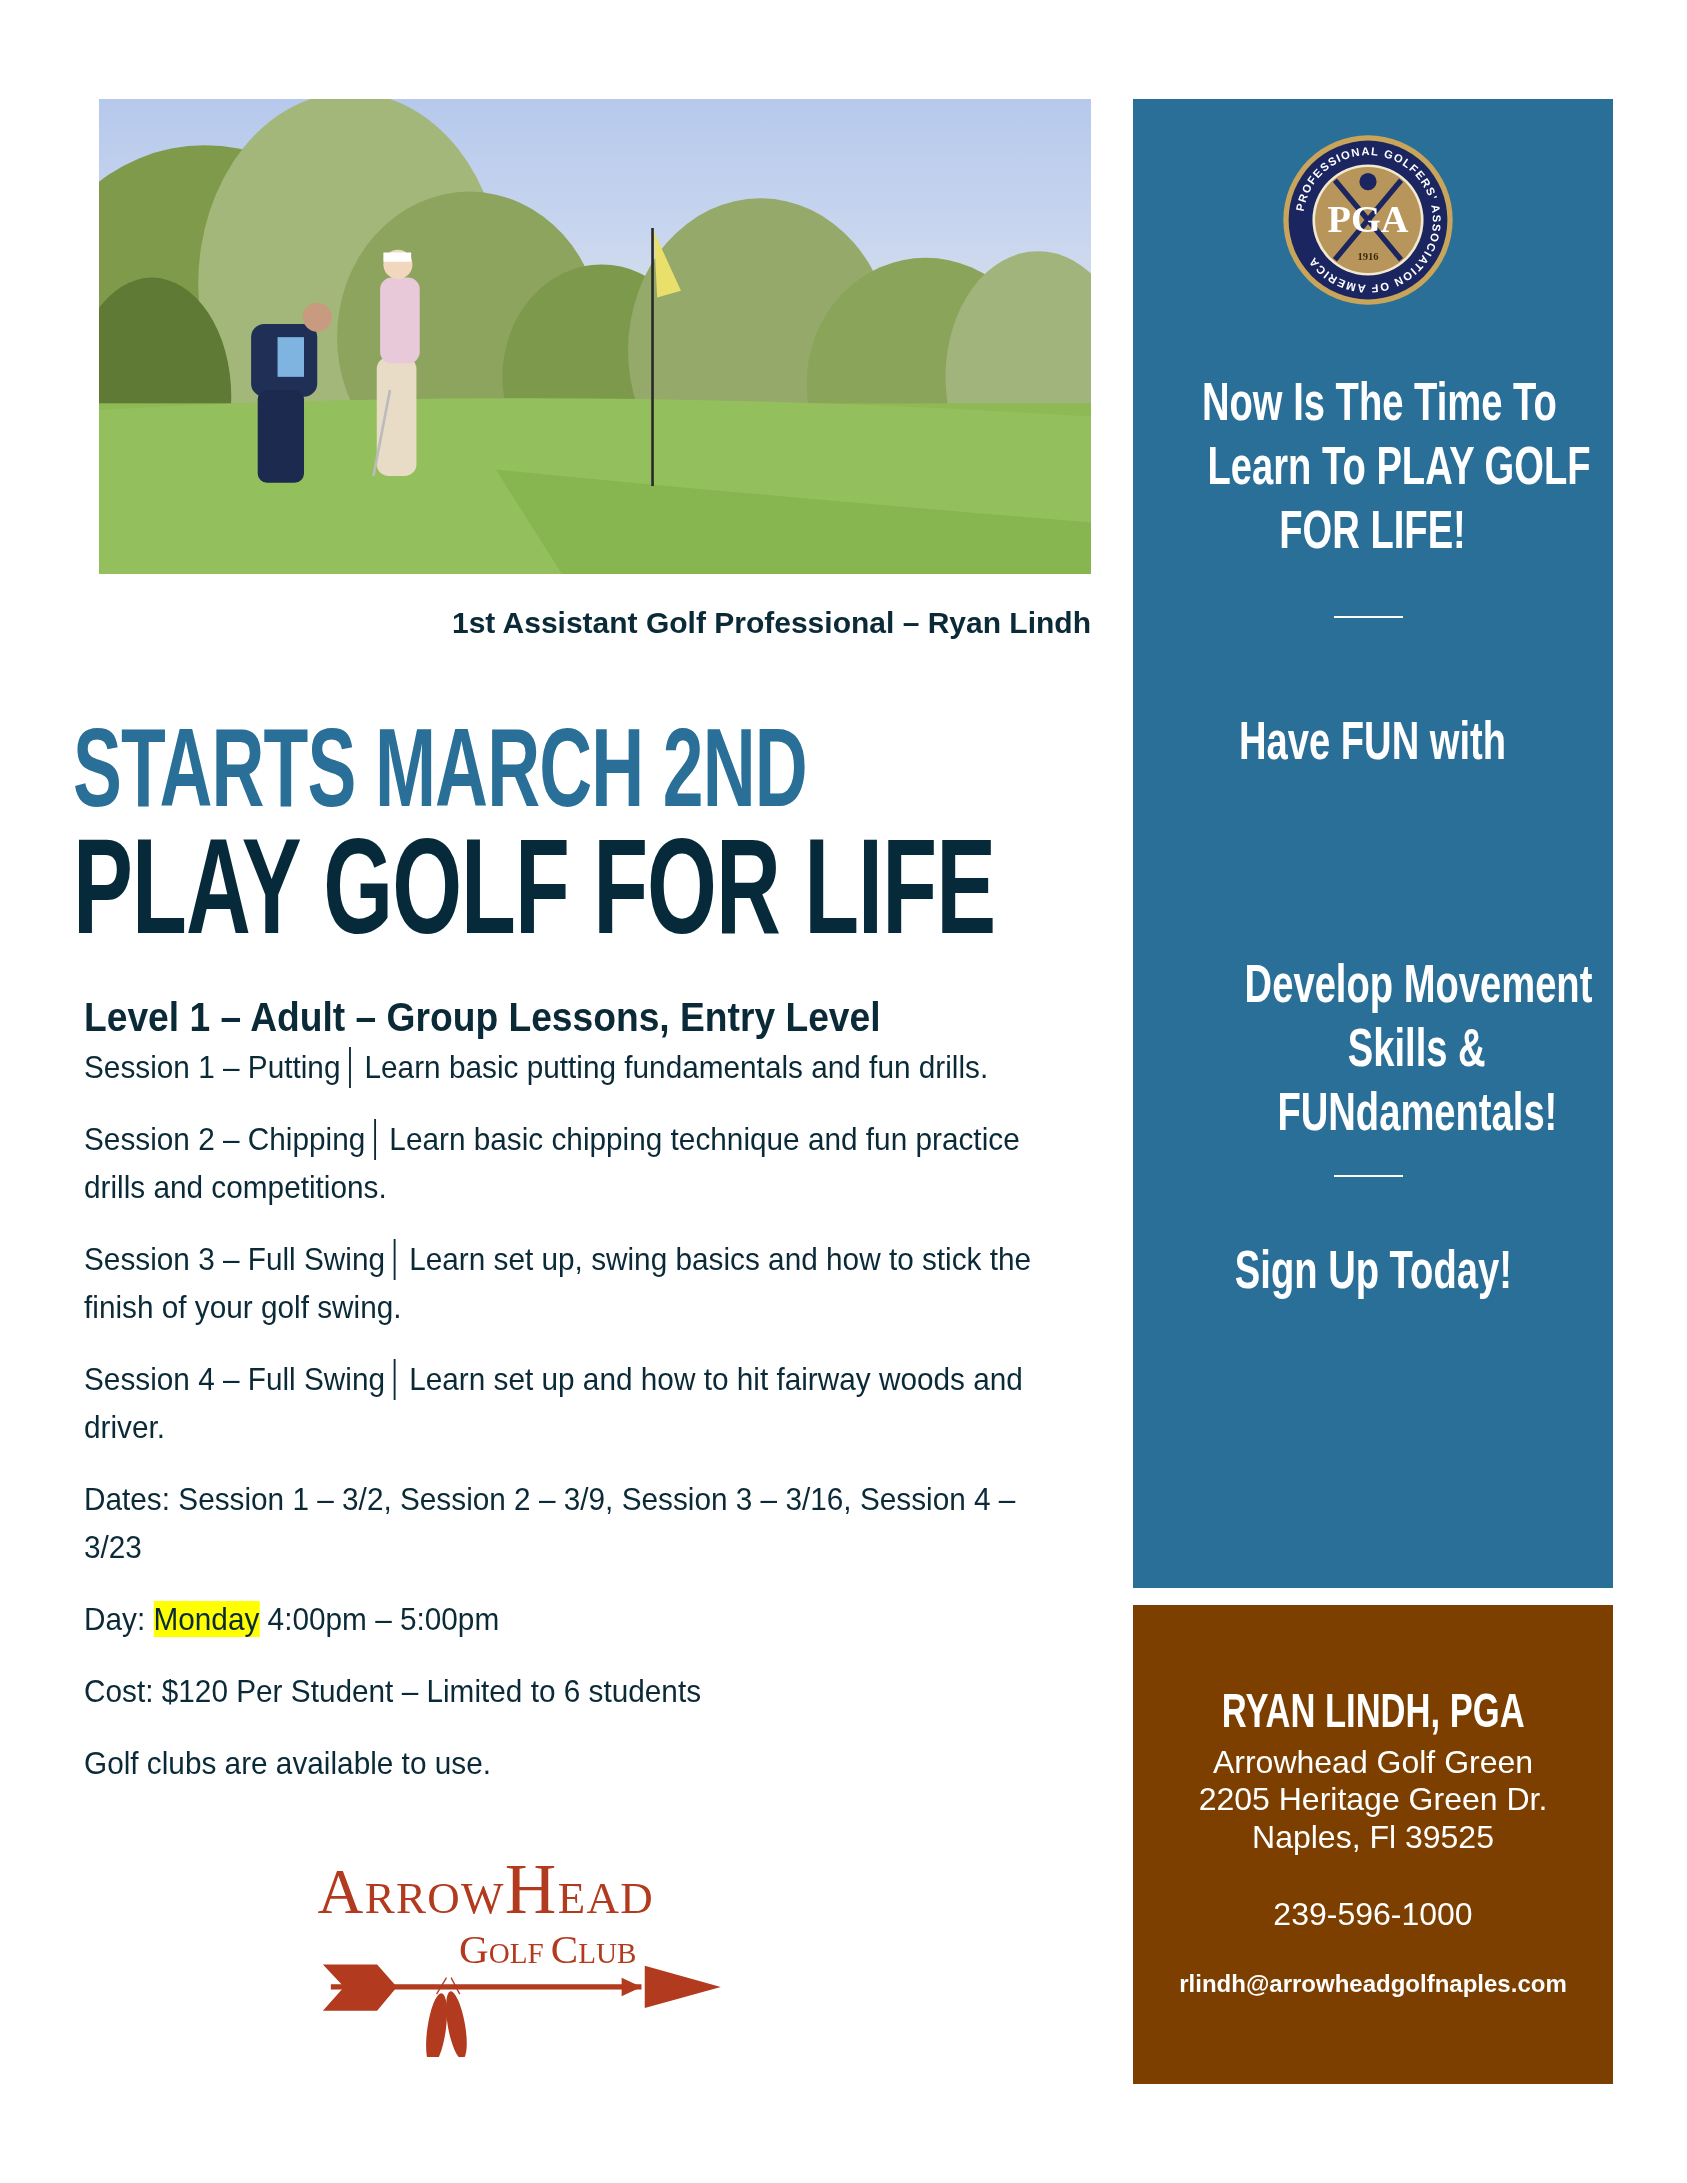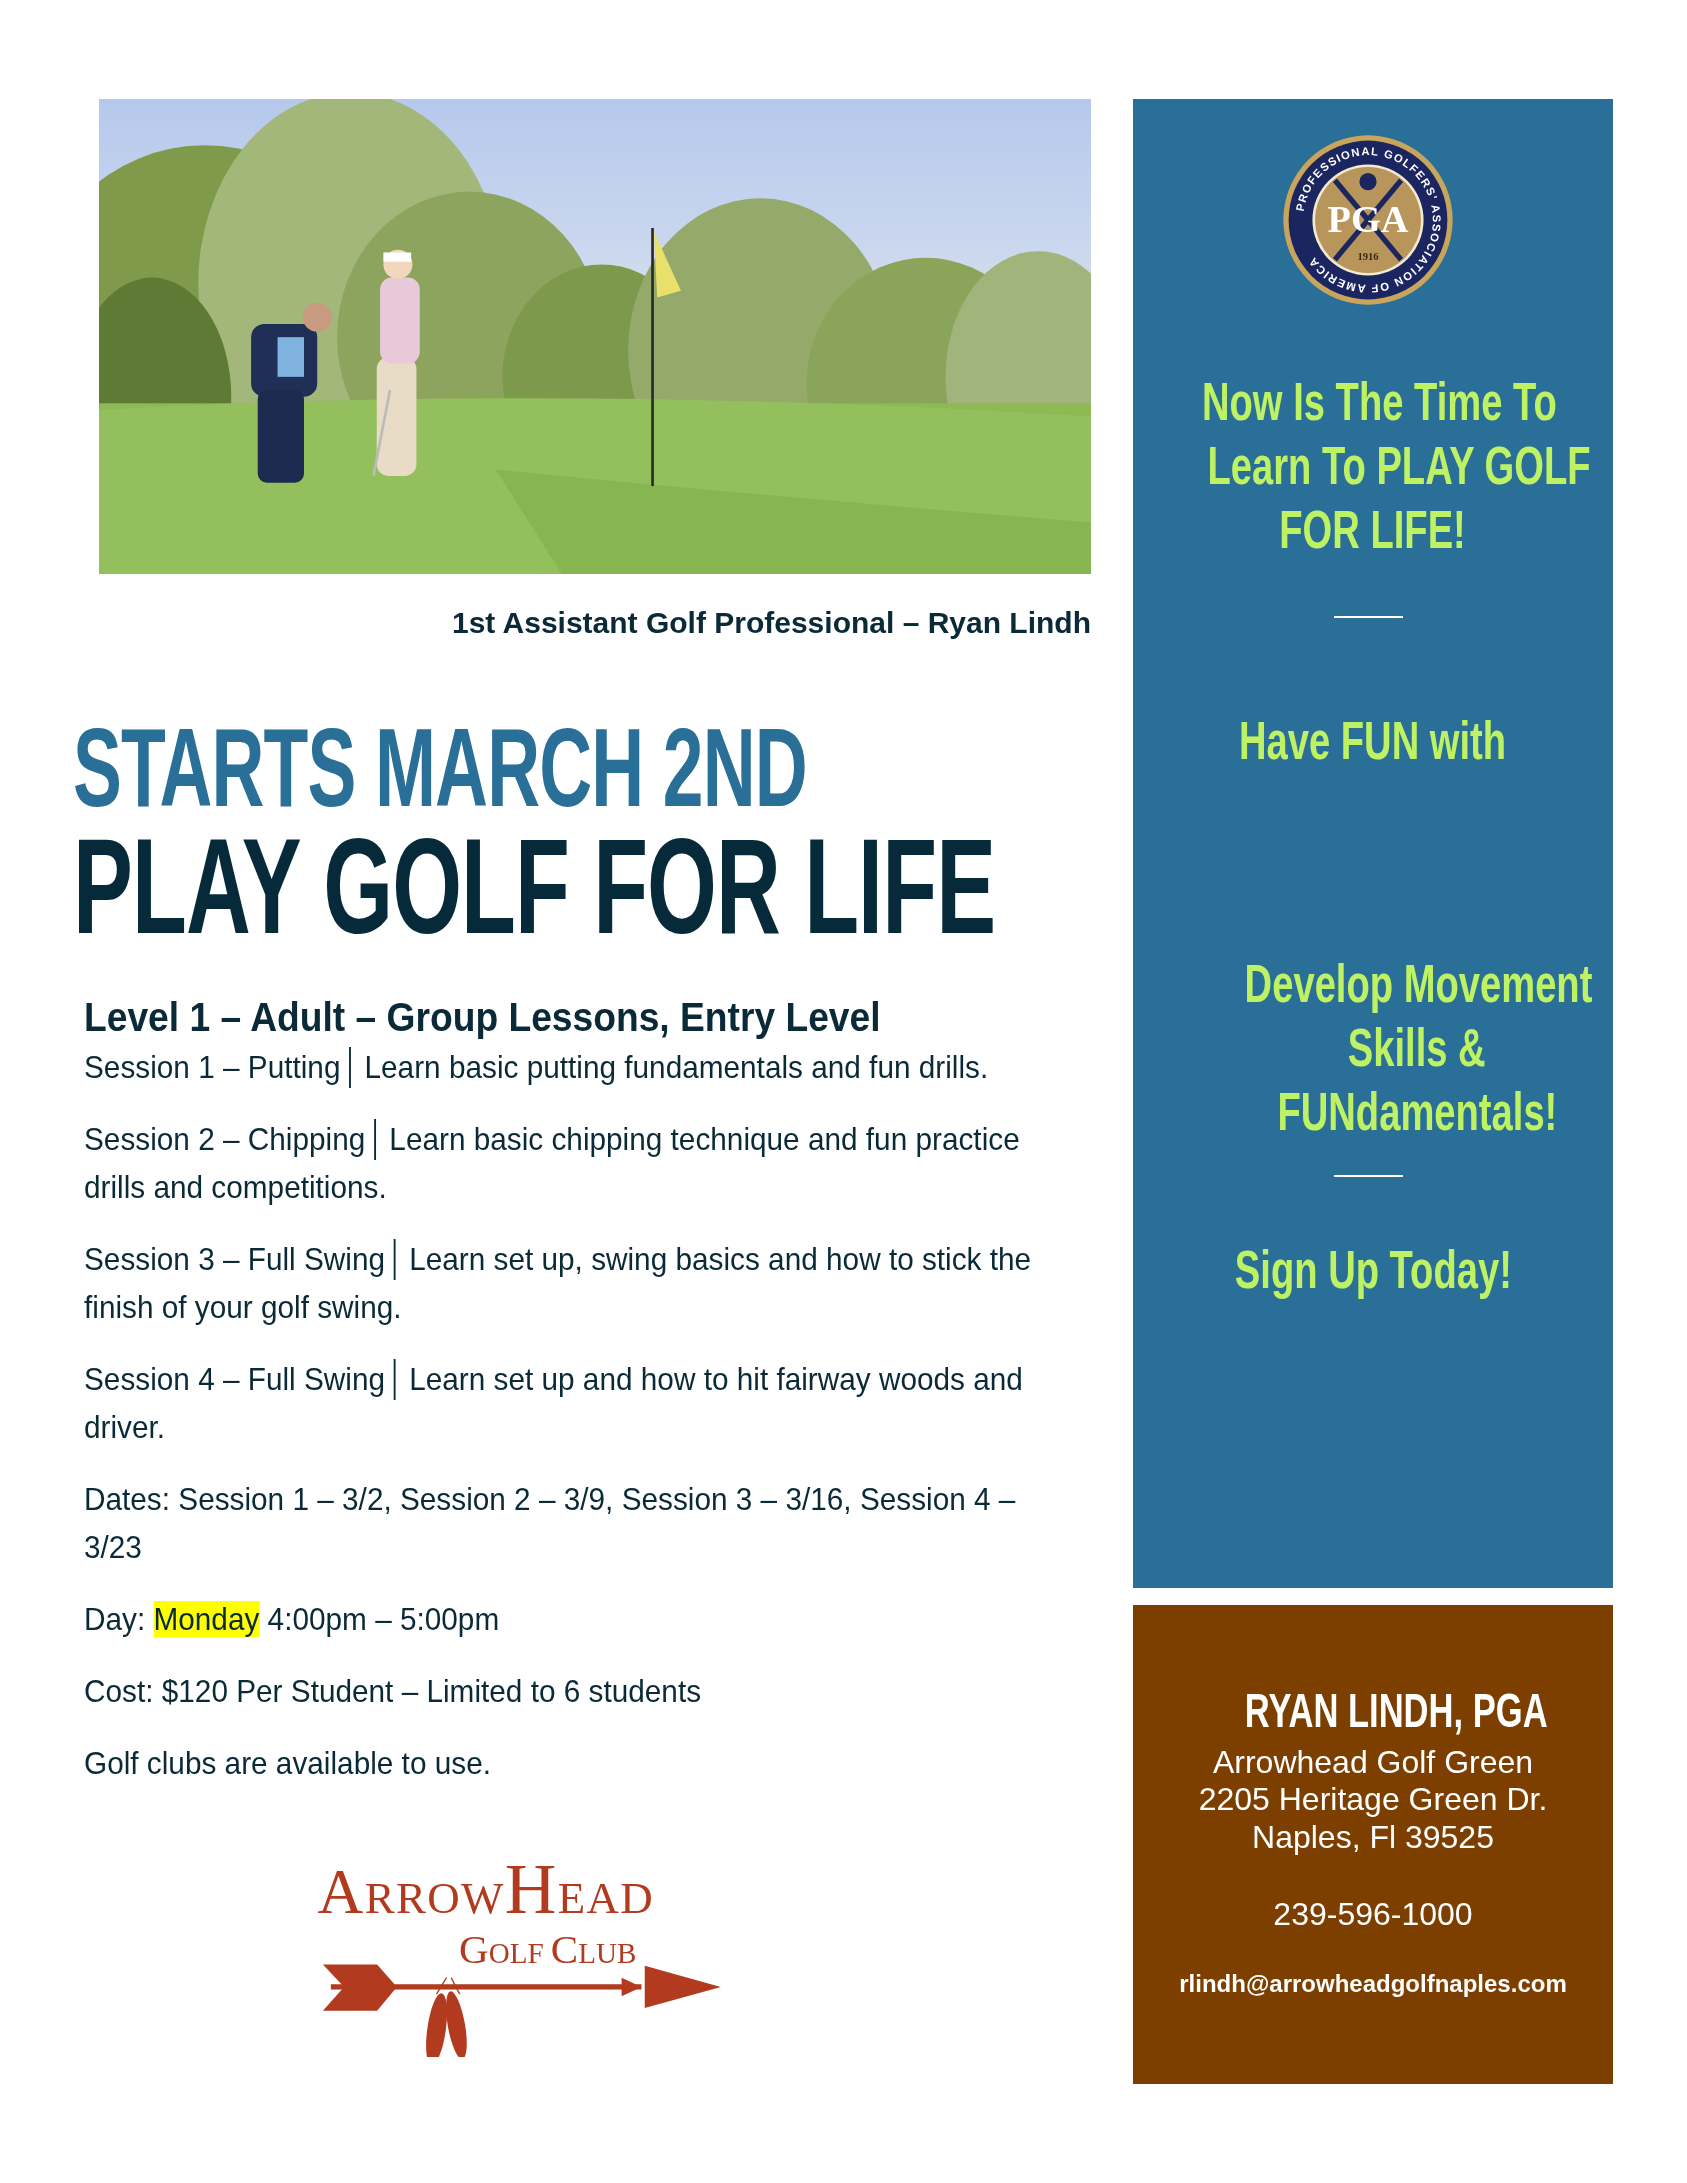--- a/index.html
+++ b/index.html
@@ -32,30 +32,30 @@
   .para .bar { display: inline-block; width: 2px; height: 41px; background: #0b2a38;
                vertical-align: -9.3px; margin: 0 14.6px 0 9.3px; }
   .hl { background: #ffff00; }
 
   
   .arrowhead-logo { left: 311px; top: 1852px; width: 423px; height: 205px; }
 
   
   .sidebar { left: 1133px; top: 99px; width: 480px; height: 1489px; background: #2a6f97; }
   .pga { left: 1282px; top: 134px; width: 172px; height: 172px; }
-  .side-text { position: absolute; left: 0; width: 480px; text-align: center; color: #bef264;
+  .side-text { position: absolute; left: 0; width: 480px; text-align: center; color: #ffffff;
                font-family: "Liberation Sans", sans-serif; font-weight: bold;
                font-size: 53px; line-height: 64px; }
   .side-text span { display: inline-block; transform: scaleX(0.72); transform-origin: center top; white-space: nowrap; }
   .divider { position: absolute; left: 201px; width: 69px; height: 2px; background: #ffffff; }
 
   
   .contact { left: 1133px; top: 1605px; width: 480px; height: 479px; background: #7c3f00; color: #ffffff; text-align: center; }
   .contact .name { position: absolute; left: 0; width: 480px; top: 79px; font-weight: bold;
-                   font-size: 48px; line-height: 53px; padding-left: 23px; }
+                   font-size: 48px; line-height: 53px; }
   .contact .name span { display: inline-block; transform: scaleX(0.72); transform-origin: center top; white-space: nowrap; }
   .contact .line { position: absolute; left: 0; width: 480px; font-size: 32px; line-height: 38px; }
   .contact .email { position: absolute; left: 0; width: 480px; font-weight: bold; font-size: 24px; line-height: 29px; }
 </style>
 </head>
 <body>
 
 <div class="abs photo" title="Golf instructor coaching a golfer putting on a green next to a yellow flag">
   <svg viewBox="0 0 1500 718" preserveAspectRatio="none">
 

